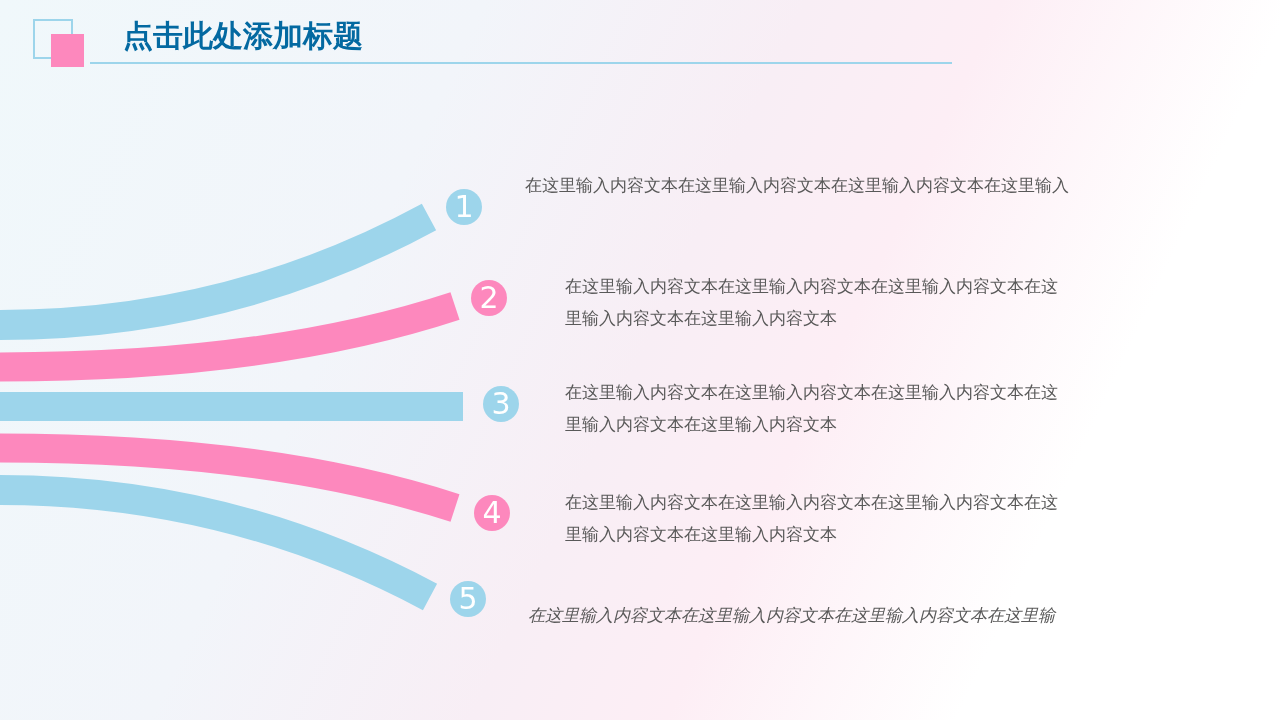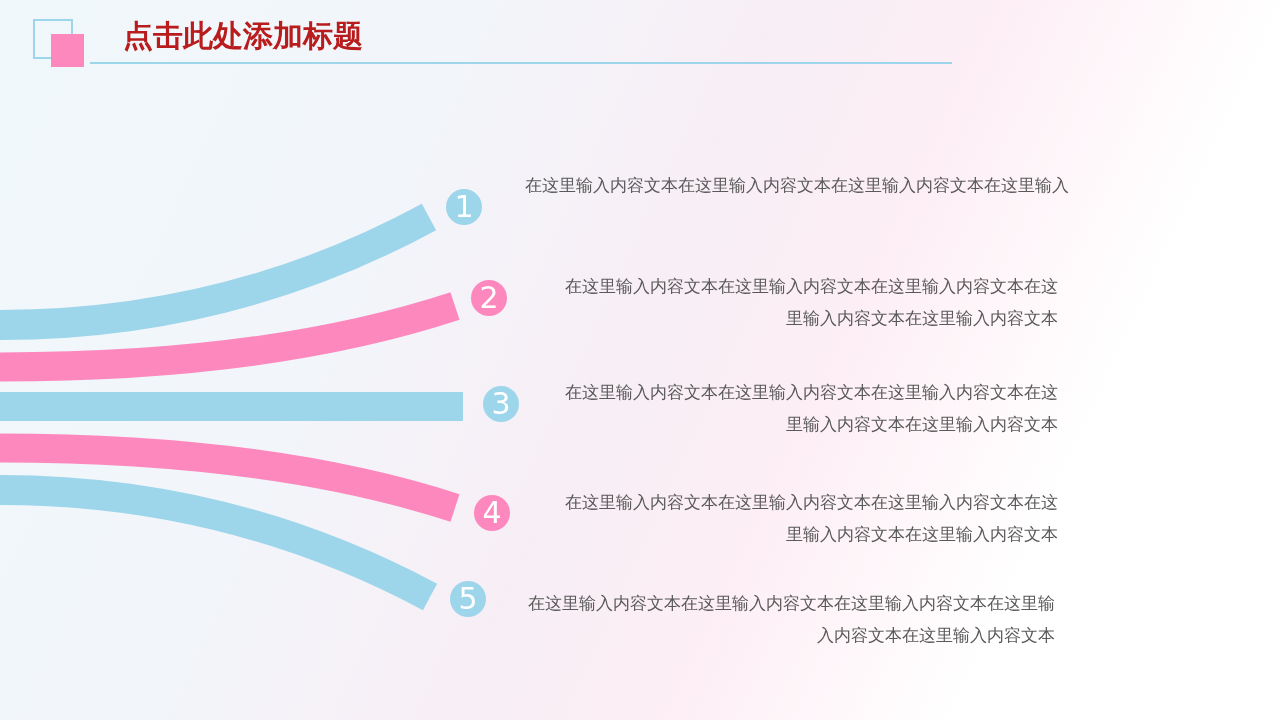--- a/index.html
+++ b/index.html
@@ -8,36 +8,35 @@
     font-family: "DejaVu Sans", "Liberation Sans", sans-serif;
     background: linear-gradient(115deg, #f0f8fb 0%, #f2f5fa 30%, #f8eef5 50%, #fdeef5 62%, #ffffff 80%, #ffffff 100%);
   }
   .abs { position:absolute; }
   .sq-outline {
     left:33px; top:19px; width:36px; height:36px;
     border:2px solid #9dd5eb; box-sizing:content-box;
   }
   .sq-fill { left:51px; top:34px; width:33px; height:33px; background:#fd88bd; }
   .title {
-    left:123px; top:15px; font-size:30px; font-weight:bold; color:#b91c1c;
+    left:123px; top:15px; font-size:30px; font-weight:bold; color:#0369a1;
     line-height:42px; white-space:nowrap; letter-spacing:0px;
   }
   .title-line { left:90px; top:62px; width:862px; height:2px; background:#9dd5eb; }
   svg.bands { position:absolute; left:0; top:0; }
   .num {
     position:absolute; width:36px; height:36px; border-radius:50%;
     color:#fff; font-size:30px; line-height:36px; text-align:center;
     font-family:"DejaVu Sans", sans-serif;
   }
   .num.blue { background:#9dd5eb; }
   .num.pink { background:#fd88bd; }
   .textbox {
     position:absolute; color:#595959; font-size:17px; line-height:32px;
     white-space:nowrap;
-    text-align:right;
   }
   .textbox div { height:32px; }
 </style>
 </head>
 <body>
 
 <div class="abs sq-outline"></div>
 <div class="abs sq-fill"></div>
 <div class="abs title">点击此处添加标题</div>
 <div class="abs title-line"></div>
@@ -64,16 +63,15 @@
   <div>里输入内容文本在这里输入内容文本</div>
 </div>
 <div class="textbox" style="left:565px; top:376px;">
   <div>在这里输入内容文本在这里输入内容文本在这里输入内容文本在这</div>
   <div>里输入内容文本在这里输入内容文本</div>
 </div>
 <div class="textbox" style="left:565px; top:486px;">
   <div>在这里输入内容文本在这里输入内容文本在这里输入内容文本在这</div>
   <div>里输入内容文本在这里输入内容文本</div>
 </div>
-<div class="textbox" style="left:528px; top:587px;">
+<div class="textbox" style="left:528px; top:599px;font-style:italic;">
   <div>在这里输入内容文本在这里输入内容文本在这里输入内容文本在这里输</div>
-  <div>入内容文本在这里输入内容文本</div>
 </div>
 
 </body></html>

